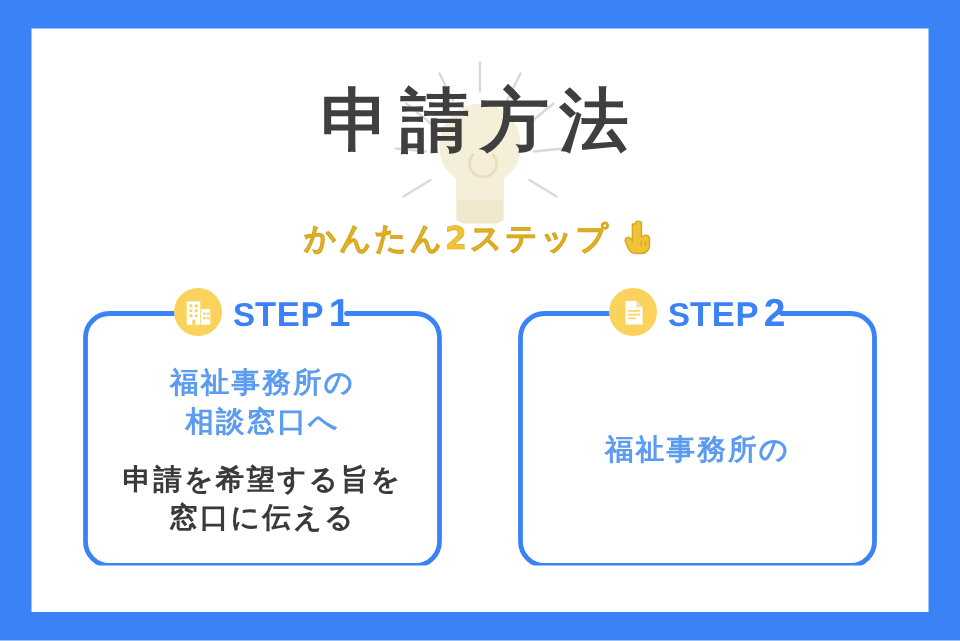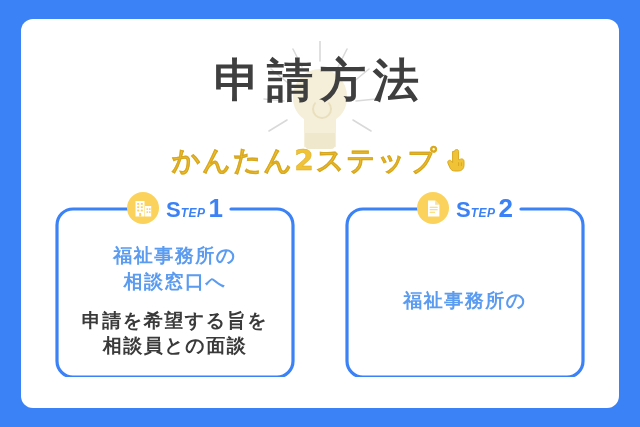--- a/index.html
+++ b/index.html
@@ -25,21 +25,21 @@
   }
 
   
   .canvas {
     position: absolute;
     left: 21px;
     top: 19px;
     width: 598px;
     height: 389px;
     background: #ffffff;
-    border-radius: 12px;
+    border-radius: 0;
     overflow: hidden;
   }
 
   
   .hero {
     position: absolute;
     left: 0;
     top: 0;
     width: 598px;
     height: 170px;
@@ -118,21 +118,21 @@
     left: 0;
     top: 128px;
     width: 598px;
     display: flex;
     align-items: center;
     justify-content: center;
     gap: 8px;
   }
   .subtitle {
     font-family: "DejaVu Sans", "Liberation Sans", sans-serif;
-    font-size: 28px;
+    font-size: 21px;
     font-weight: bold;
     letter-spacing: 2px;
     color: #f0c236;
     white-space: nowrap;
     line-height: 1;
     -webkit-text-stroke: 0.4px #d8a821;
   }
   .hand-icon {
     width: 22px;
     height: 24px;
@@ -192,21 +192,21 @@
   .step-label {
     display: flex;
     align-items: baseline;
     color: #3b82f6;
     font-family: "Liberation Sans", "DejaVu Sans", sans-serif;
     font-weight: bold;
     white-space: nowrap;
     line-height: 1;
   }
   .step-label .s-big   { font-size: 22px; }
-  .step-label .s-small { font-size: 12px; letter-spacing: 0.5px; font-style: italic; }
+  .step-label .s-small { font-size: 23px; letter-spacing: 0.5px; }
   .step-label .s-num   { font-size: 26px; margin-left: 3px; }
 
   .card-body {
     position: absolute;
     left: 8px;
     top: 38px;
     width: 224px;
     height: 136px;
     display: flex;
     flex-direction: column;
@@ -305,21 +305,21 @@
             <span class="s-big">S</span>
             <span class="s-small">TEP</span>
             <span class="s-num">1</span>
           </div>
         </div>
 
         <div class="card-body">
           <div class="card-heading">福祉事務所の
 相談窓口へ</div>
           <div class="card-text">申請を希望する旨を
-相談員との面談</div>
+窓口に伝える</div>
         </div>
       </div>
 
       <div class="step-card">
         <svg class="card-border" viewBox="0 0 240 182">
           <path d="M86 14 H18 A16 16 0 0 0 2 30 V166 A16 16 0 0 0 18 182 H222 A16 16 0 0 0 238 166 V30 A16 16 0 0 0 222 14 H176" fill="none" stroke="#3b82f6" stroke-width="3.2" stroke-linecap="round"></path>
         </svg>
 
         <div class="card-head">
           <div class="step-badge">

